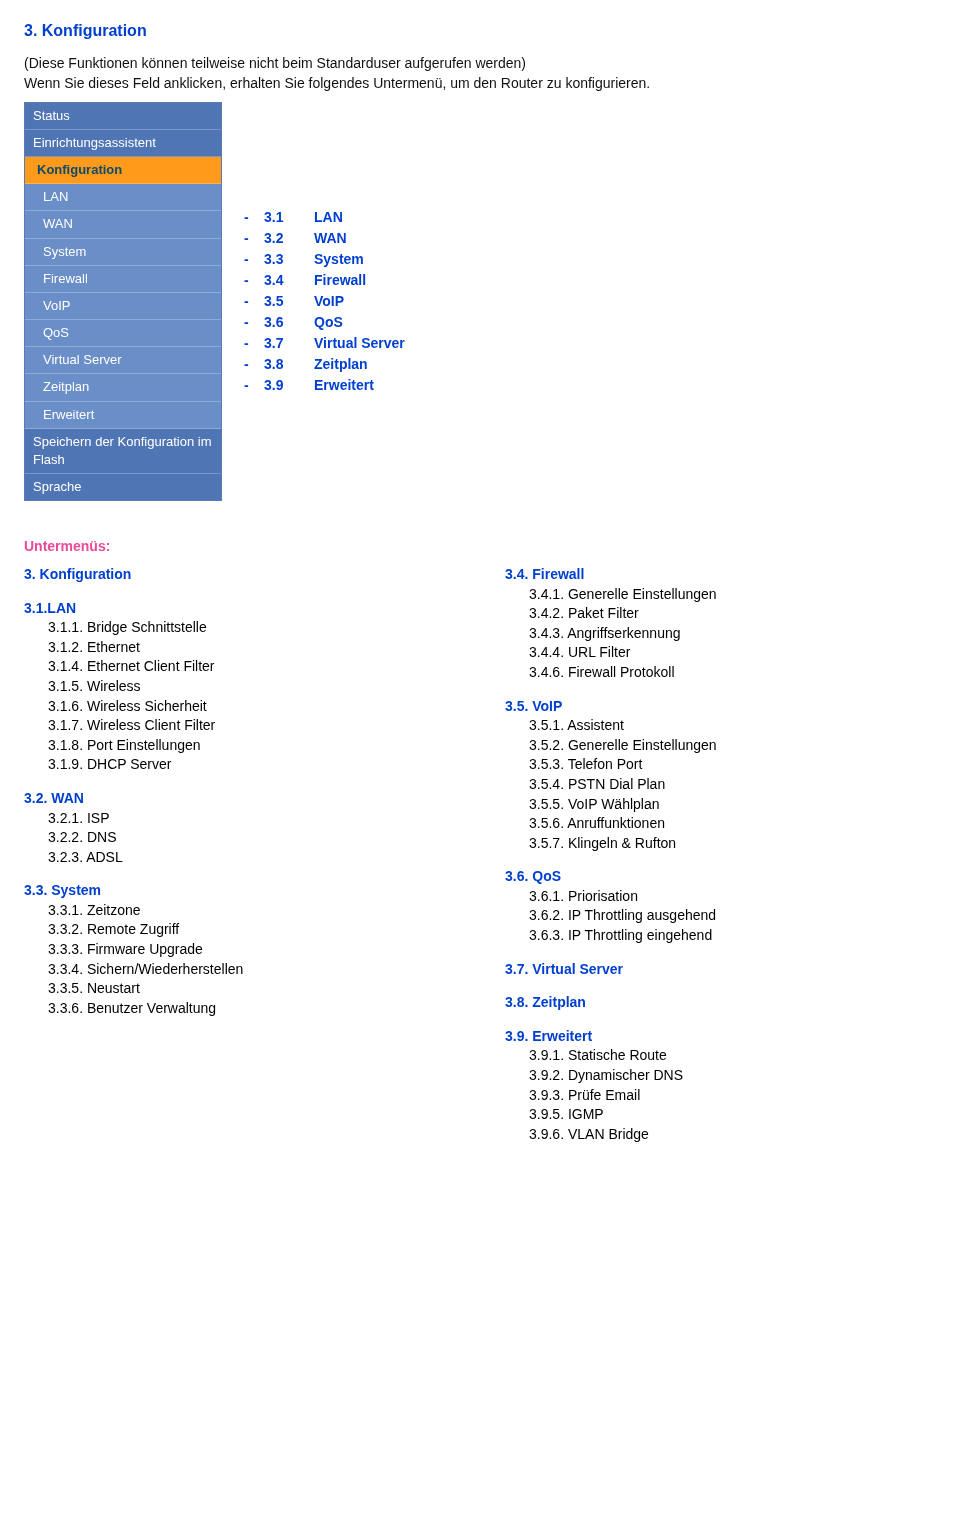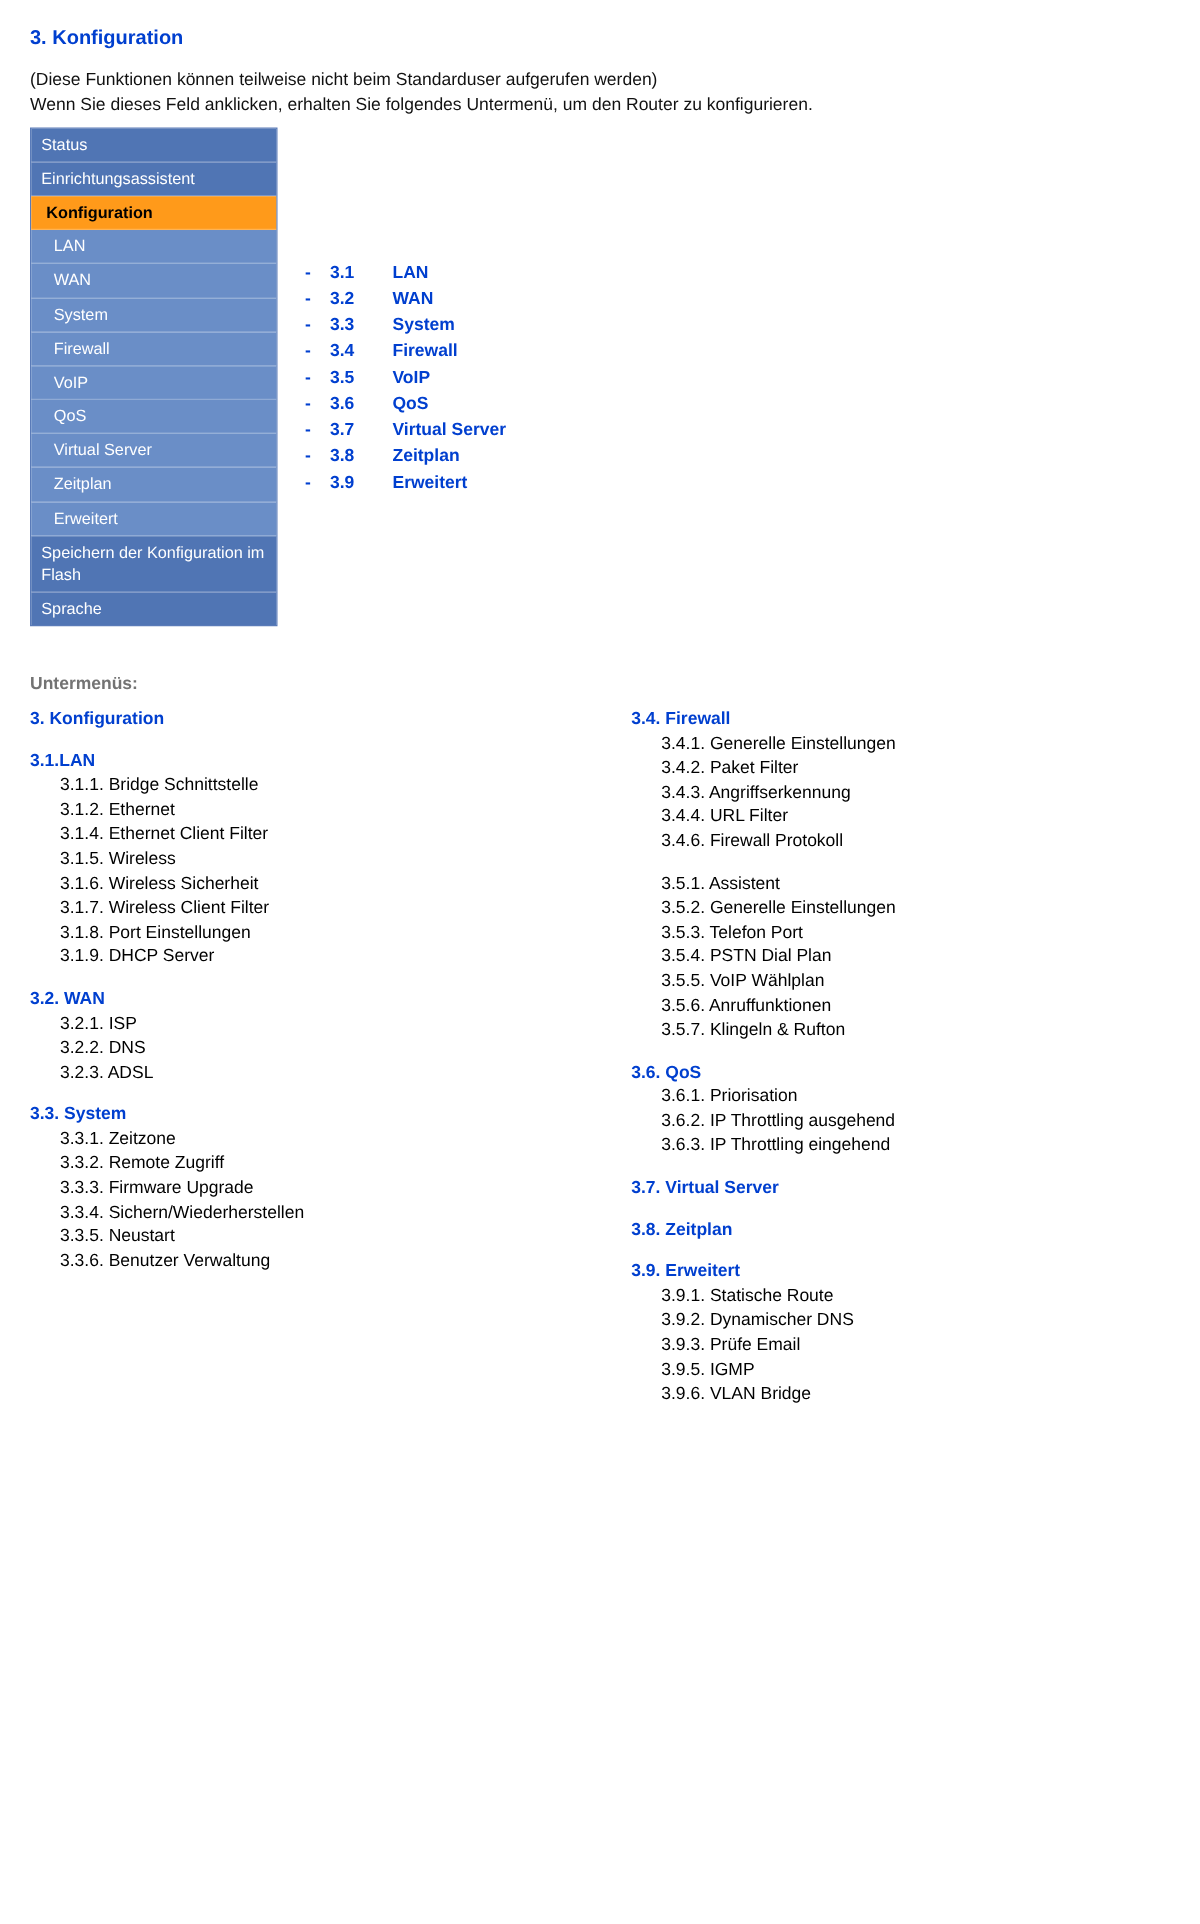--- a/index.html
+++ b/index.html
@@ -33,31 +33,31 @@
     color: #fff;
   }
   .nav-item {
     padding: 4px 8px;
     border-bottom: 1px solid rgba(255,255,255,0.25);
     background: #5075b4;
   }
   .nav-item:last-child { border-bottom: none; }
   .nav-item.active {
     background: #ff9a1a;
-    color: #000000;
+    color: #0c4a6e;
     font-weight: bold;
     padding-left: 12px;
   }
   .nav-sub {
     background: #6a8ec7;
     padding-left: 18px;
   }
   .section-label {
     font-weight: bold;
-    color: #737373;
+    color: #ec4899;
     margin-bottom: 8px;
   }
   .num-list {
     color: #003fcf;
     font-weight: bold;
     font-size: 14px;
     font-family: Verdana, sans-serif;
   }
   .num-row {
     display: flex;
@@ -196,20 +196,21 @@
   <div class="col" id="right-col">
       <div class="toc-group">
         <div class="toc-title blue">3.4. Firewall</div>
         <div class="toc-sub">3.4.1. Generelle Einstellungen</div>
         <div class="toc-sub">3.4.2. Paket Filter</div>
         <div class="toc-sub">3.4.3. Angriffserkennung</div>
         <div class="toc-sub">3.4.4. URL Filter</div>
         <div class="toc-sub">3.4.6. Firewall Protokoll</div>
       </div>
       <div class="toc-group">
+        <div class="toc-title blue">3.5. VoIP</div>
         <div class="toc-sub">3.5.1. Assistent</div>
         <div class="toc-sub">3.5.2. Generelle Einstellungen</div>
         <div class="toc-sub">3.5.3. Telefon Port</div>
         <div class="toc-sub">3.5.4. PSTN Dial Plan</div>
         <div class="toc-sub">3.5.5. VoIP Wählplan</div>
         <div class="toc-sub">3.5.6. Anruffunktionen</div>
         <div class="toc-sub">3.5.7. Klingeln &amp; Rufton</div>
       </div>
       <div class="toc-group">
         <div class="toc-title blue">3.6. QoS</div>

